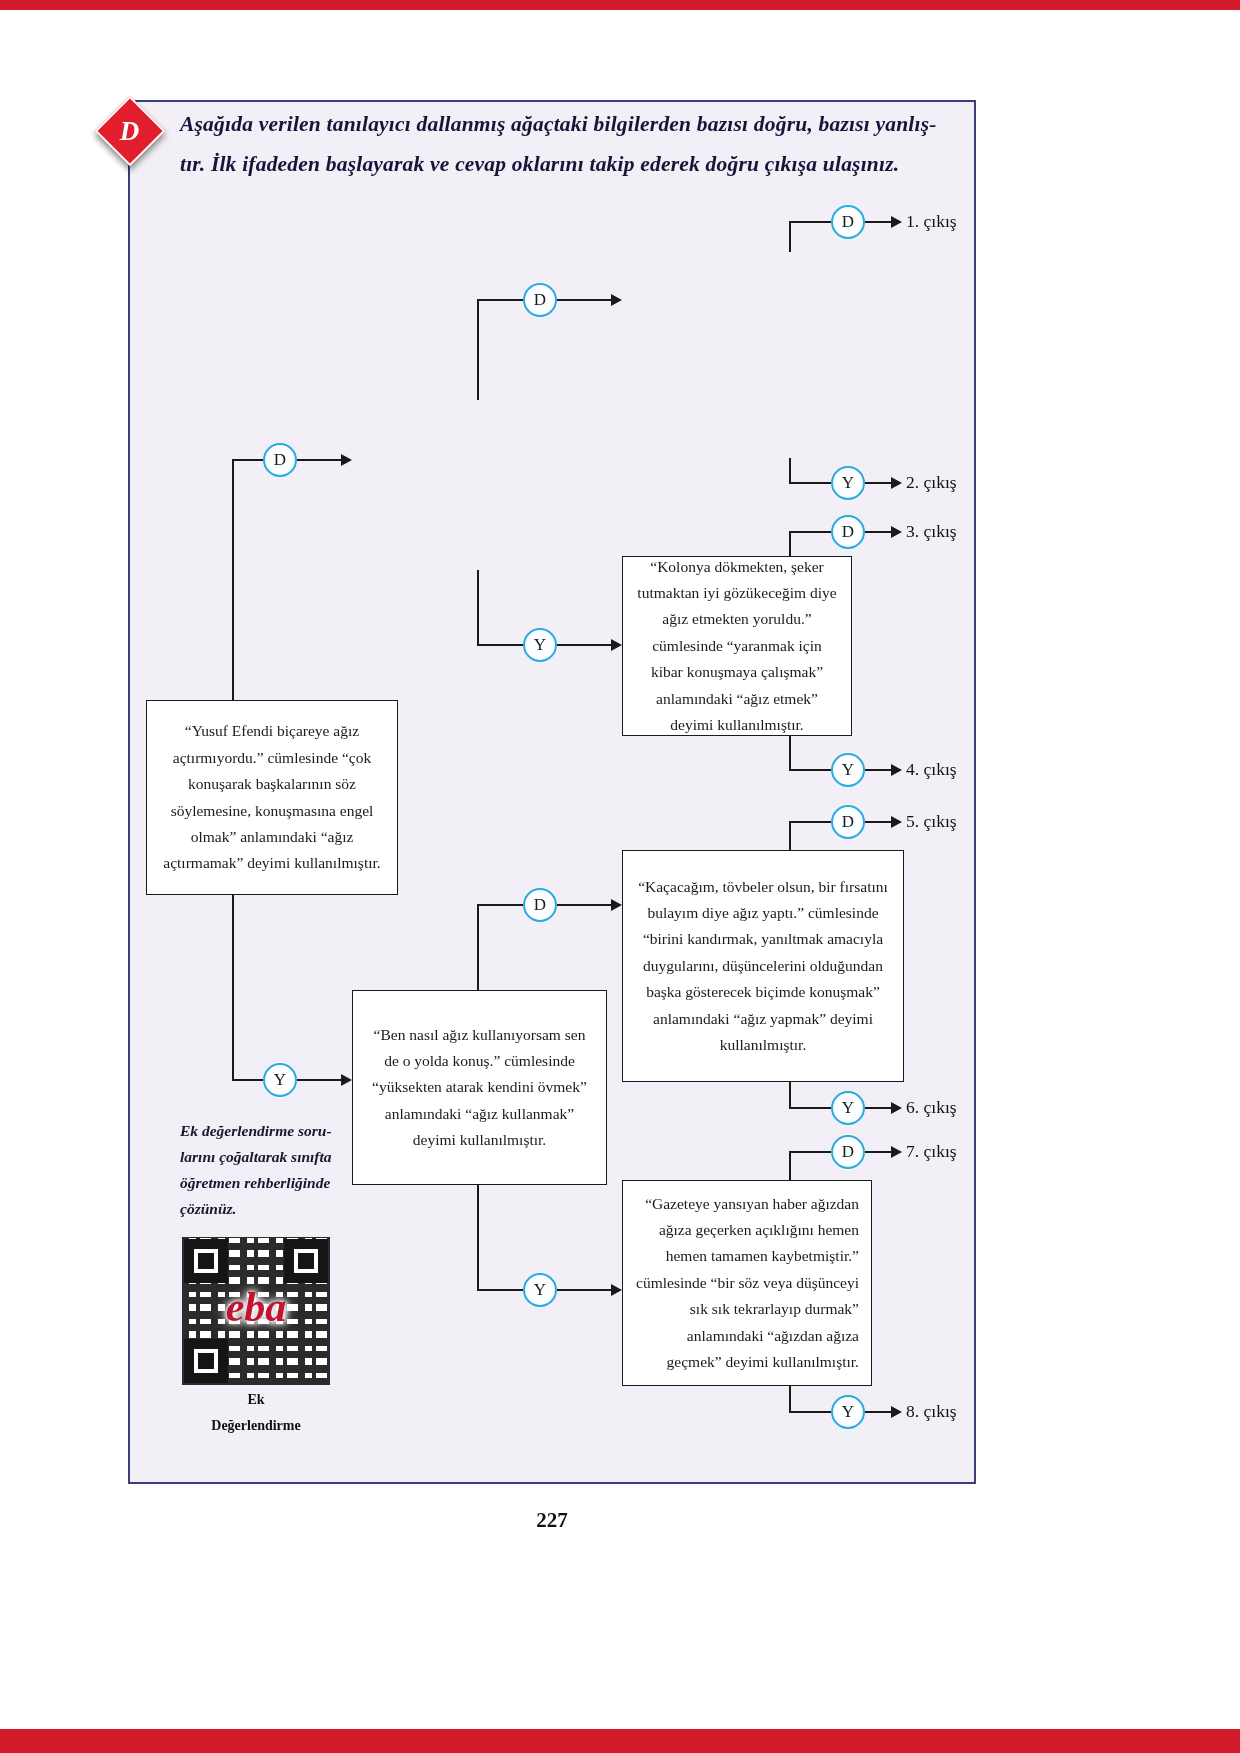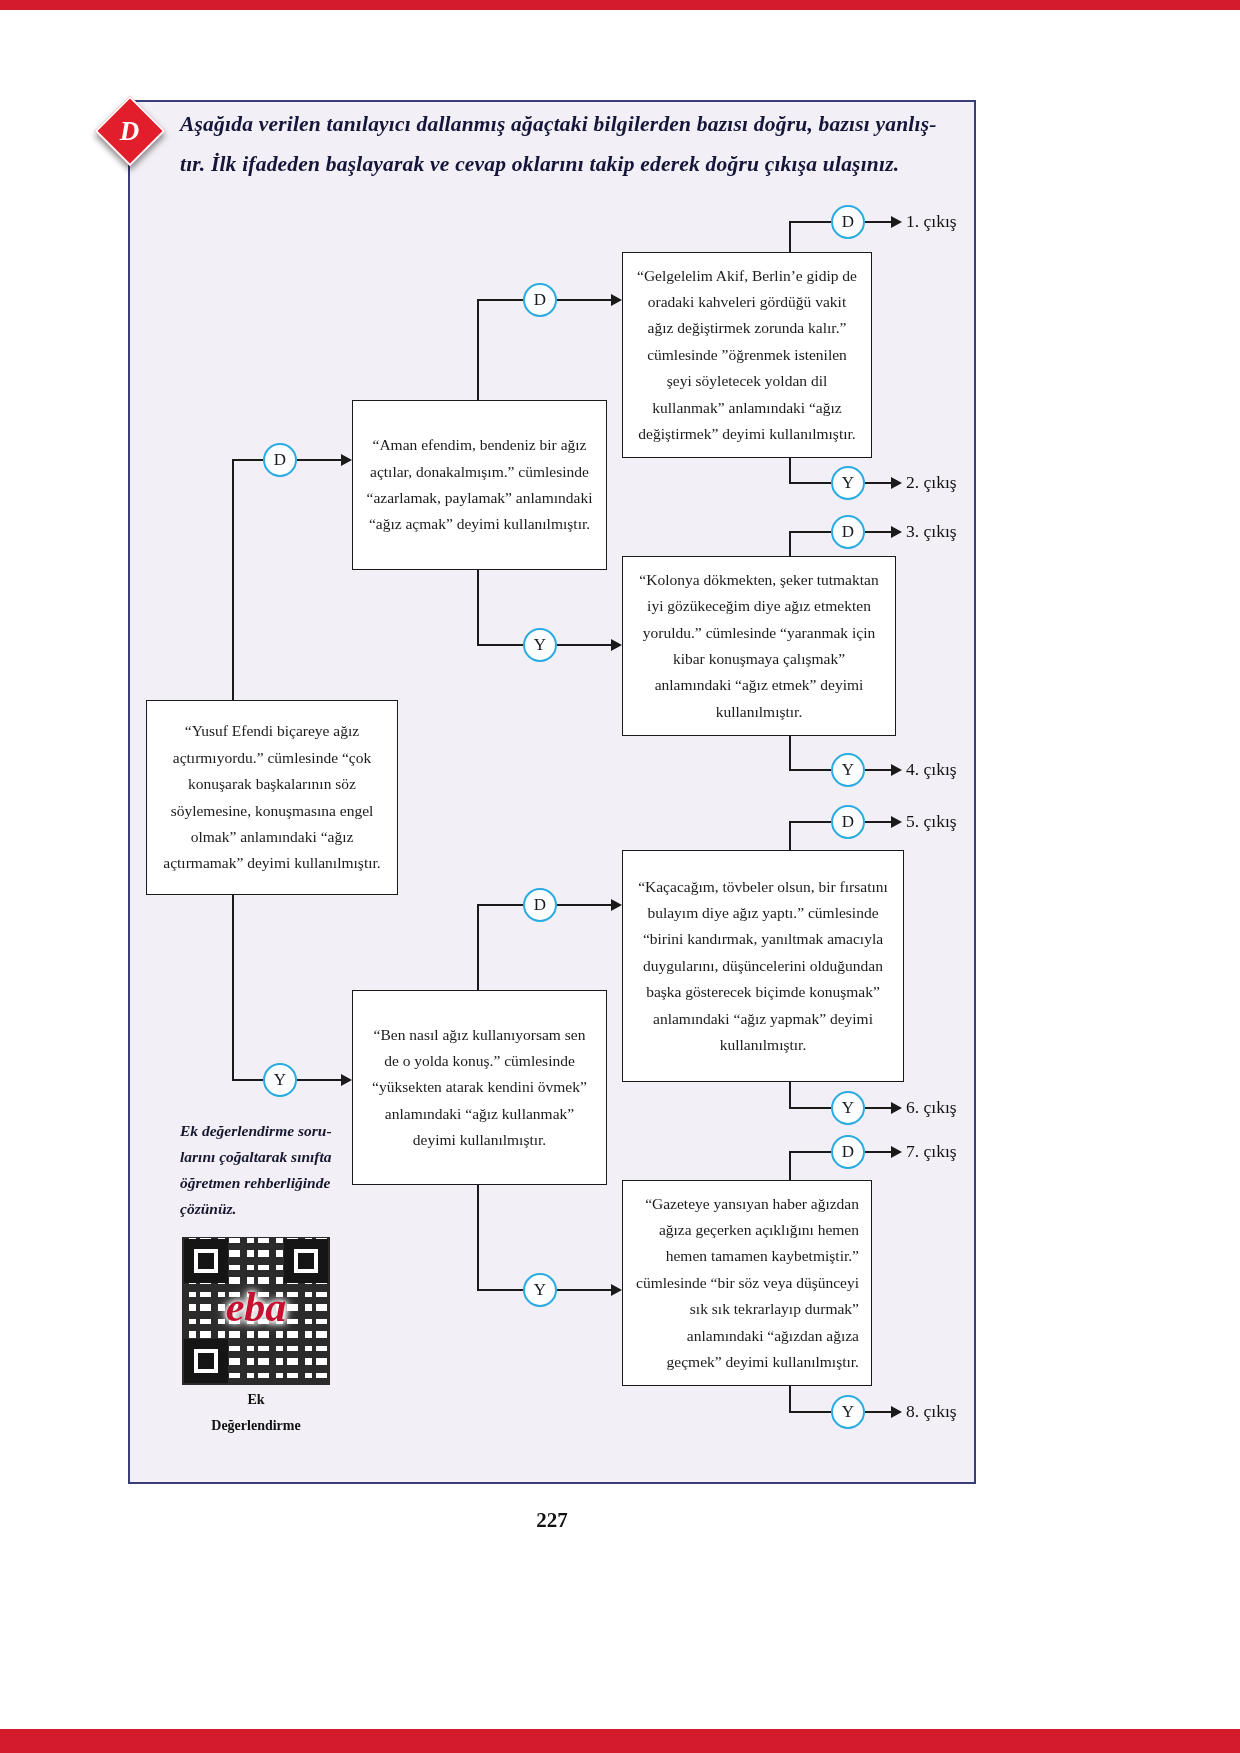--- a/index.html
+++ b/index.html
@@ -71,21 +71,20 @@
   </div>
   <div class="arrow" style="left:297px;top:459px;width:44px;"></div>
 
   <div class="vline" style="left:232px;top:895px;height:185px;"></div>
   <div class="hline" style="left:232px;top:1079px;width:31px;"></div>
   <div class="circle" style="left:263px;top:1063px;">
     <span>Y</span>
   </div>
   <div class="arrow" style="left:297px;top:1079px;width:44px;"></div>
 
-  <div class="box" style="left:352px;top:400px;width:255px;height:170px;">“Aman efendim, bendeniz bir ağız açtılar, donakalmışım.” cümlesinde “azarlamak, paylamak” anlamındaki “ağız açmak” deyimi kullanılmıştır.</div>
 
   <div class="vline" style="left:477px;top:300px;height:100px;"></div>
   <div class="hline" style="left:477px;top:299px;width:46px;"></div>
   <div class="circle" style="left:523px;top:283px;">
     <span>D</span>
   </div>
   <div class="arrow" style="left:557px;top:299px;width:54px;"></div>
 
   <div class="vline" style="left:477px;top:570px;height:75px;"></div>
   <div class="hline" style="left:477px;top:644px;width:46px;"></div>
@@ -103,22 +102,21 @@
   </div>
   <div class="arrow" style="left:557px;top:904px;width:54px;"></div>
 
   <div class="vline" style="left:477px;top:1185px;height:105px;"></div>
   <div class="hline" style="left:477px;top:1289px;width:46px;"></div>
   <div class="circle" style="left:523px;top:1273px;">
     <span>Y</span>
   </div>
   <div class="arrow" style="left:557px;top:1289px;width:54px;"></div>
 
-  <div class="box" style="left:622px;top:252px;width:250px;height:206px;">“Gelgelelim Akif, Berlin’e gidip de oradaki kahveleri gördüğü vakit ağız değiştirmek zorunda kalır.” cümlesinde ”öğrenmek istenilen şeyi söyletecek yoldan dil kullanmak” anlamındaki “ağız değiştirmek” deyimi kullanılmıştır.</div>
-  <div class="box" style="left:622px;top:556px;width:274px;height:180px;">“Kolonya dökmekten, şeker tutmaktan iyi gözükeceğim diye ağız etmekten yoruldu.” cümlesinde “yaranmak için kibar konuşmaya çalışmak” anlamındaki “ağız etmek” deyimi kullanılmıştır.</div>
+  <div class="box" style="left:622px;top:556px;width:230px;height:180px;">“Kolonya dökmekten, şeker tutmaktan iyi gözükeceğim diye ağız etmekten yoruldu.” cümlesinde “yaranmak için kibar konuşmaya çalışmak” anlamındaki “ağız etmek” deyimi kullanılmıştır.</div>
   <div class="box" style="left:622px;top:850px;width:282px;height:232px;">“Kaçacağım, tövbeler olsun, bir fırsatını bulayım diye ağız yaptı.” cümlesinde “birini kandırmak, yanıltmak amacıyla duygularını, düşüncelerini olduğundan başka gösterecek biçimde konuşmak” anlamındaki “ağız yapmak” deyimi kullanılmıştır.</div>
   <div class="box" style="left:622px;top:1180px;width:250px;height:206px;text-align:right;">“Gazeteye yansıyan haber ağızdan ağıza geçerken açıklığını hemen hemen tamamen kaybetmiştir.” cümlesinde “bir söz veya düşünceyi sık sık tekrarlayıp durmak” anlamındaki “ağızdan ağıza geçmek” deyimi kullanılmıştır.</div>
 
   <div class="vline" style="left:789px;top:222px;height:30px;"></div>
   <div class="hline" style="left:789px;top:221px;width:42px;"></div>
   <div class="circle" style="left:831px;top:205px;">
     <span>D</span>
   </div>
   <div class="arrow" style="left:865px;top:221px;width:26px;"></div>
   <div class="exit-label" style="left:906px;top:222px;">1. çıkış</div>

